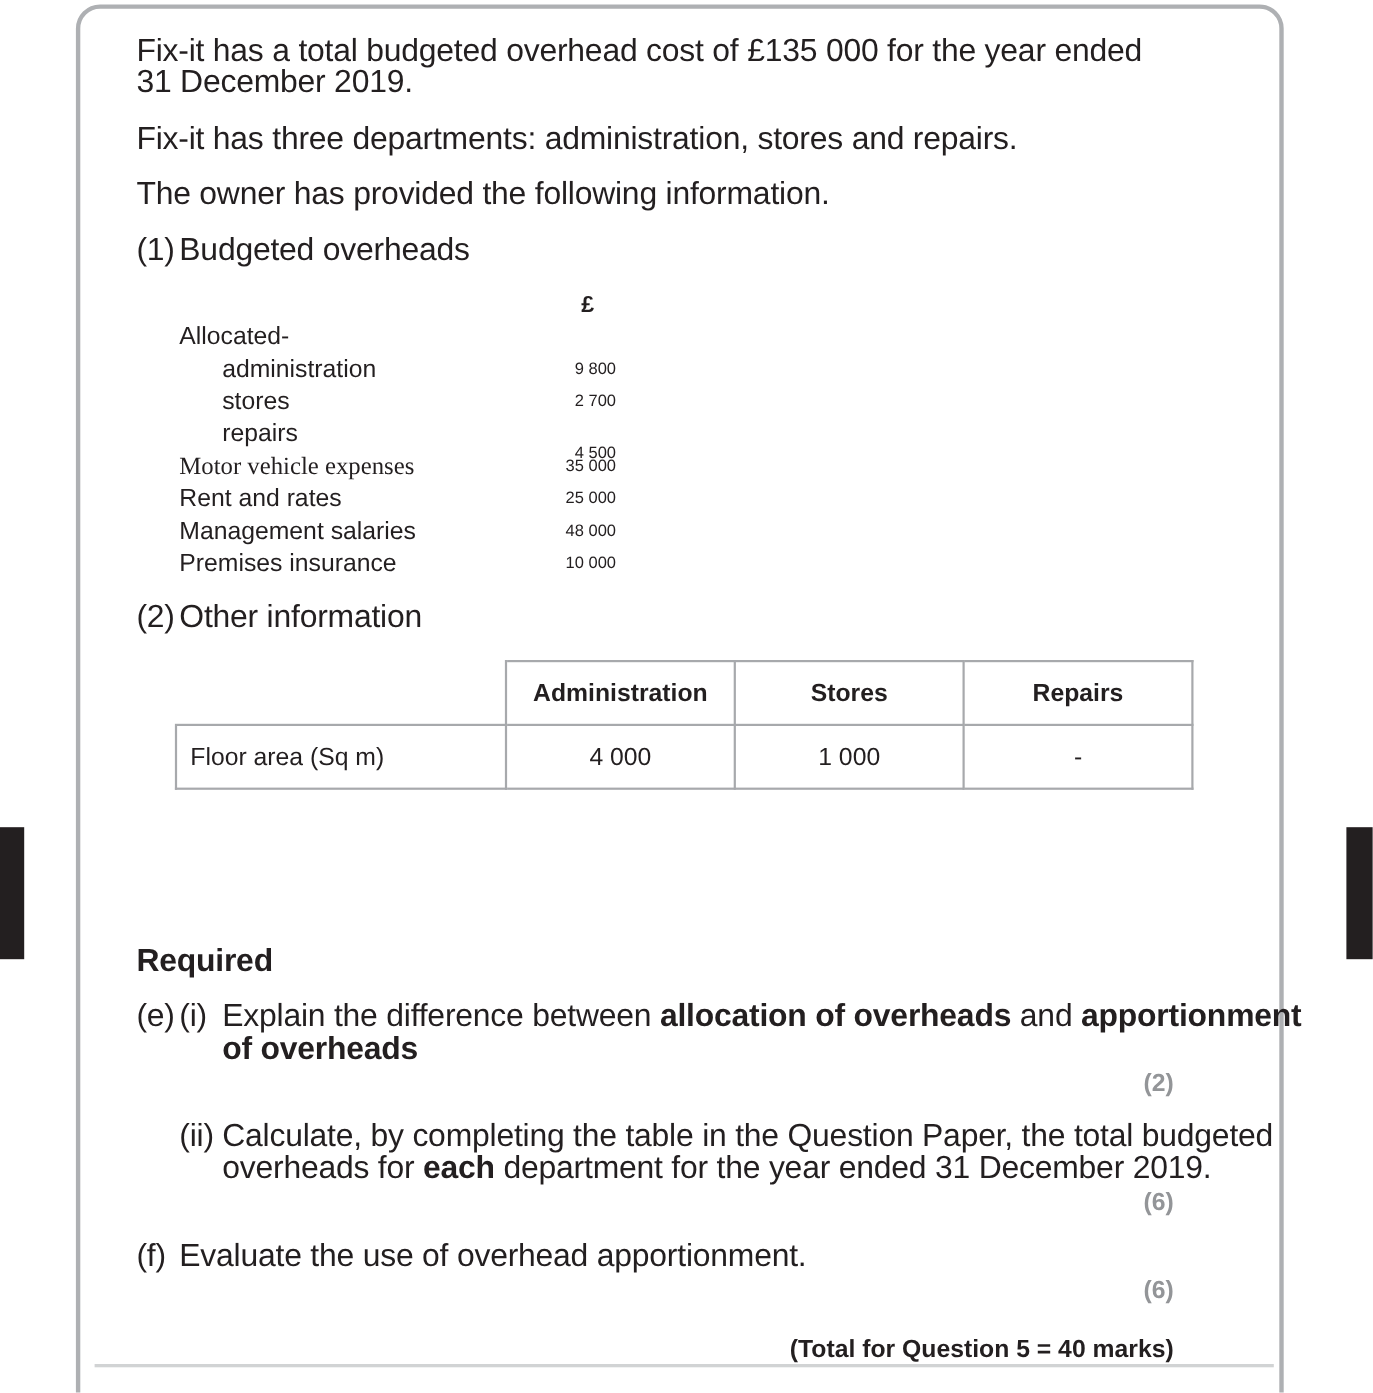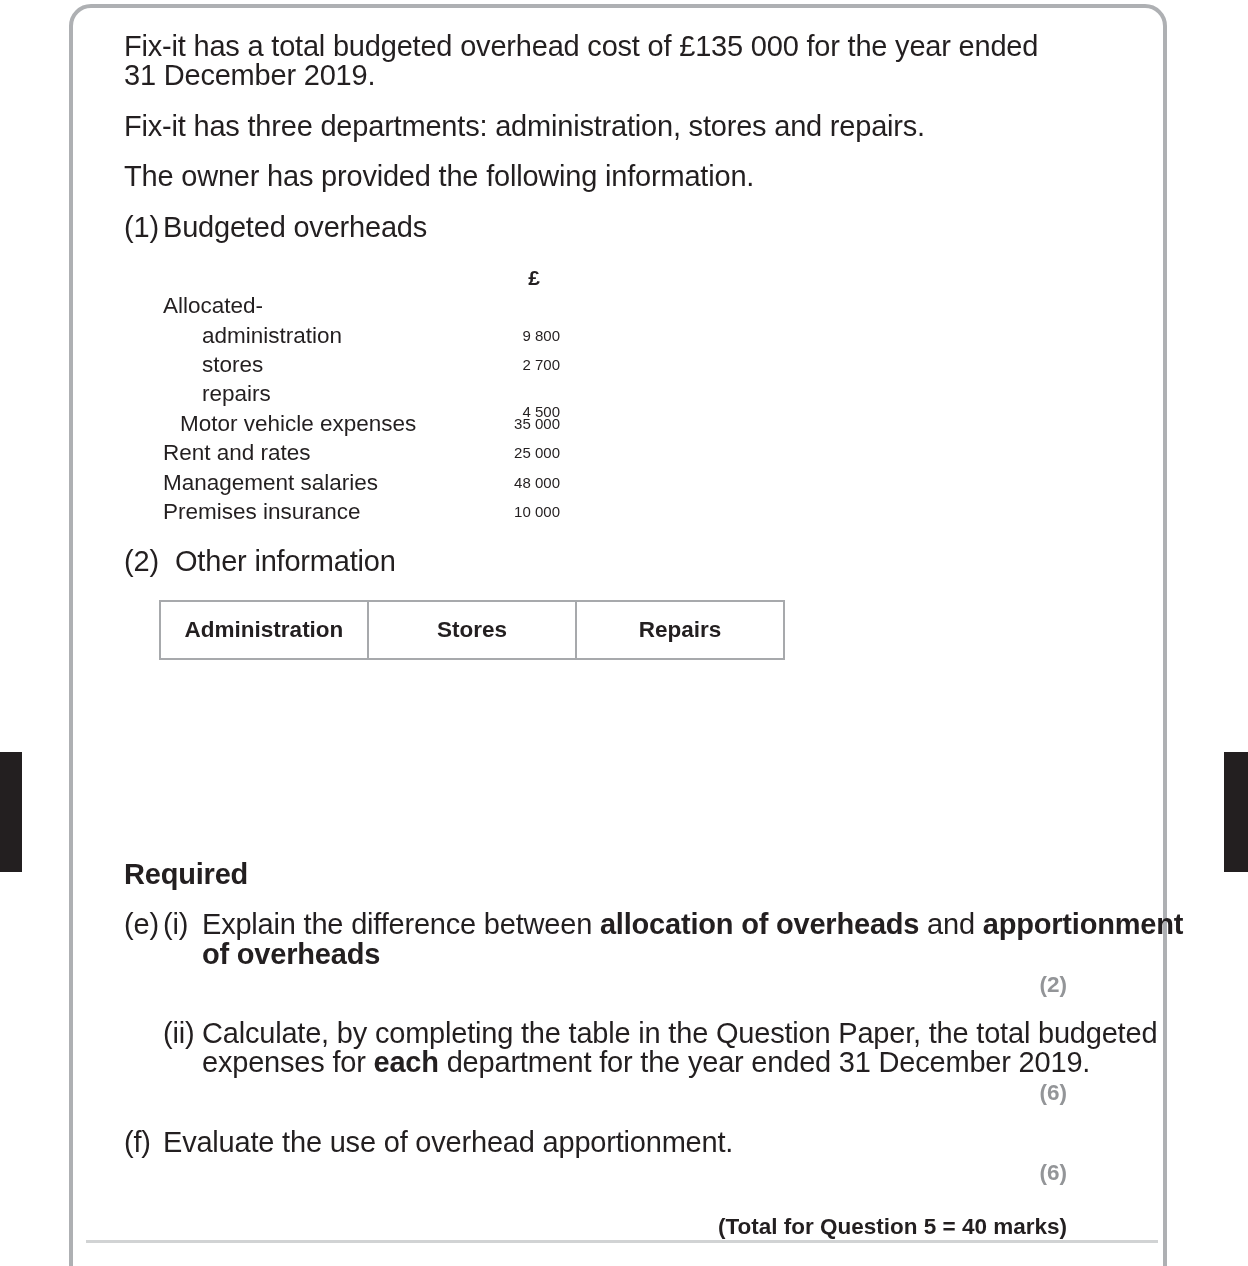--- a/index.html
+++ b/index.html
@@ -124,58 +124,64 @@
 <div>
   <div class="ov-label" style="left:202px; top:321px;">administration</div>
   <div class="ov-value" style="left:440px; top:321px;">9 800</div>
 
   <div class="ov-label" style="left:202px; top:350px;">stores</div>
   <div class="ov-value" style="left:440px; top:350px;">2 700</div>
 
   <div class="ov-label" style="left:202px; top:379px;">repairs</div>
   <div class="ov-value" style="left:440px; top:379px;margin-top:18px;">4 500</div>
 
-  <div class="ov-label" style="left:180px; top:409px;">Motor vehicle expenses</div>
+  <div class="ov-label" style="left:163px; top:409px;font-family:Liberation Serif, serif;">Motor vehicle expenses</div>
   <div class="ov-value" style="left:440px; top:409px;">35 000</div>
 
   <div class="ov-label" style="left:163px; top:438px;">Rent and rates</div>
   <div class="ov-value" style="left:440px; top:438px;">25 000</div>
 
   <div class="ov-label" style="left:163px; top:468px;">Management salaries</div>
   <div class="ov-value" style="left:440px; top:468px;">48 000</div>
 
   <div class="ov-label" style="left:163px; top:497px;">Premises insurance</div>
   <div class="ov-value" style="left:440px; top:497px;">10 000</div>
 </div>
 
 <div class="txt" style="left:124px; top:547px;">(2)</div>
-<div class="txt" style="left:163px; top:547px;margin-left:12px;">Other information</div>
+<div class="txt" style="left:163px; top:547px;">Other information</div>
 
 <table class="info">
   <tbody>
       <tr>
     <td class="blank"></td>
     <th>Administration</th>
     <th>Stores</th>
     <th>Repairs</th>
+  </tr>
+  <tr>
+    <td class="rowlabel">Floor area (Sq m)</td>
+    <td class="val">4 000</td>
+    <td class="val">1 000</td>
+    <td class="val">-</td>
   </tr>
 </tbody>
   </table>
 
 <div class="txt bold" style="left:124px; top:860px;">Required</div>
 
 <div class="txt" style="left:124px; top:910px;">(e)</div>
 <div class="txt" style="left:163px; top:910px;">(i)</div>
 <div class="txt" style="left:202px; top:910px;"><span>Explain the difference between </span><b>allocation of overheads</b><span> and </span><b>apportionment</b></div>
 <div class="txt bold" style="left:202px; top:940px;">of overheads</div>
 <div class="marks" style="top:970px;">(2)</div>
 
 <div class="txt" style="left:163px; top:1019px;">(ii)</div>
 <div class="txt" style="left:202px; top:1019px;">Calculate, by completing the table in the Question Paper, the total budgeted</div>
-<div class="txt" style="left:202px; top:1048px;"><span>expenses for </span><b>each</b><span> department for the year ended 31 December 2019.</span></div>
+<div class="txt" style="left:202px; top:1048px;"><span>overheads for </span><b>each</b><span> department for the year ended 31 December 2019.</span></div>
 <div class="marks" style="top:1078px;">(6)</div>
 
 <div class="txt" style="left:124px; top:1128px;">(f)</div>
 <div class="txt" style="left:163px; top:1128px;">Evaluate the use of overhead apportionment.</div>
 <div class="marks" style="top:1158px;">(6)</div>
 
 <div class="total">(Total for Question 5 = 40 marks)</div>
 <div class="rule"></div>
 
 </body></html>

